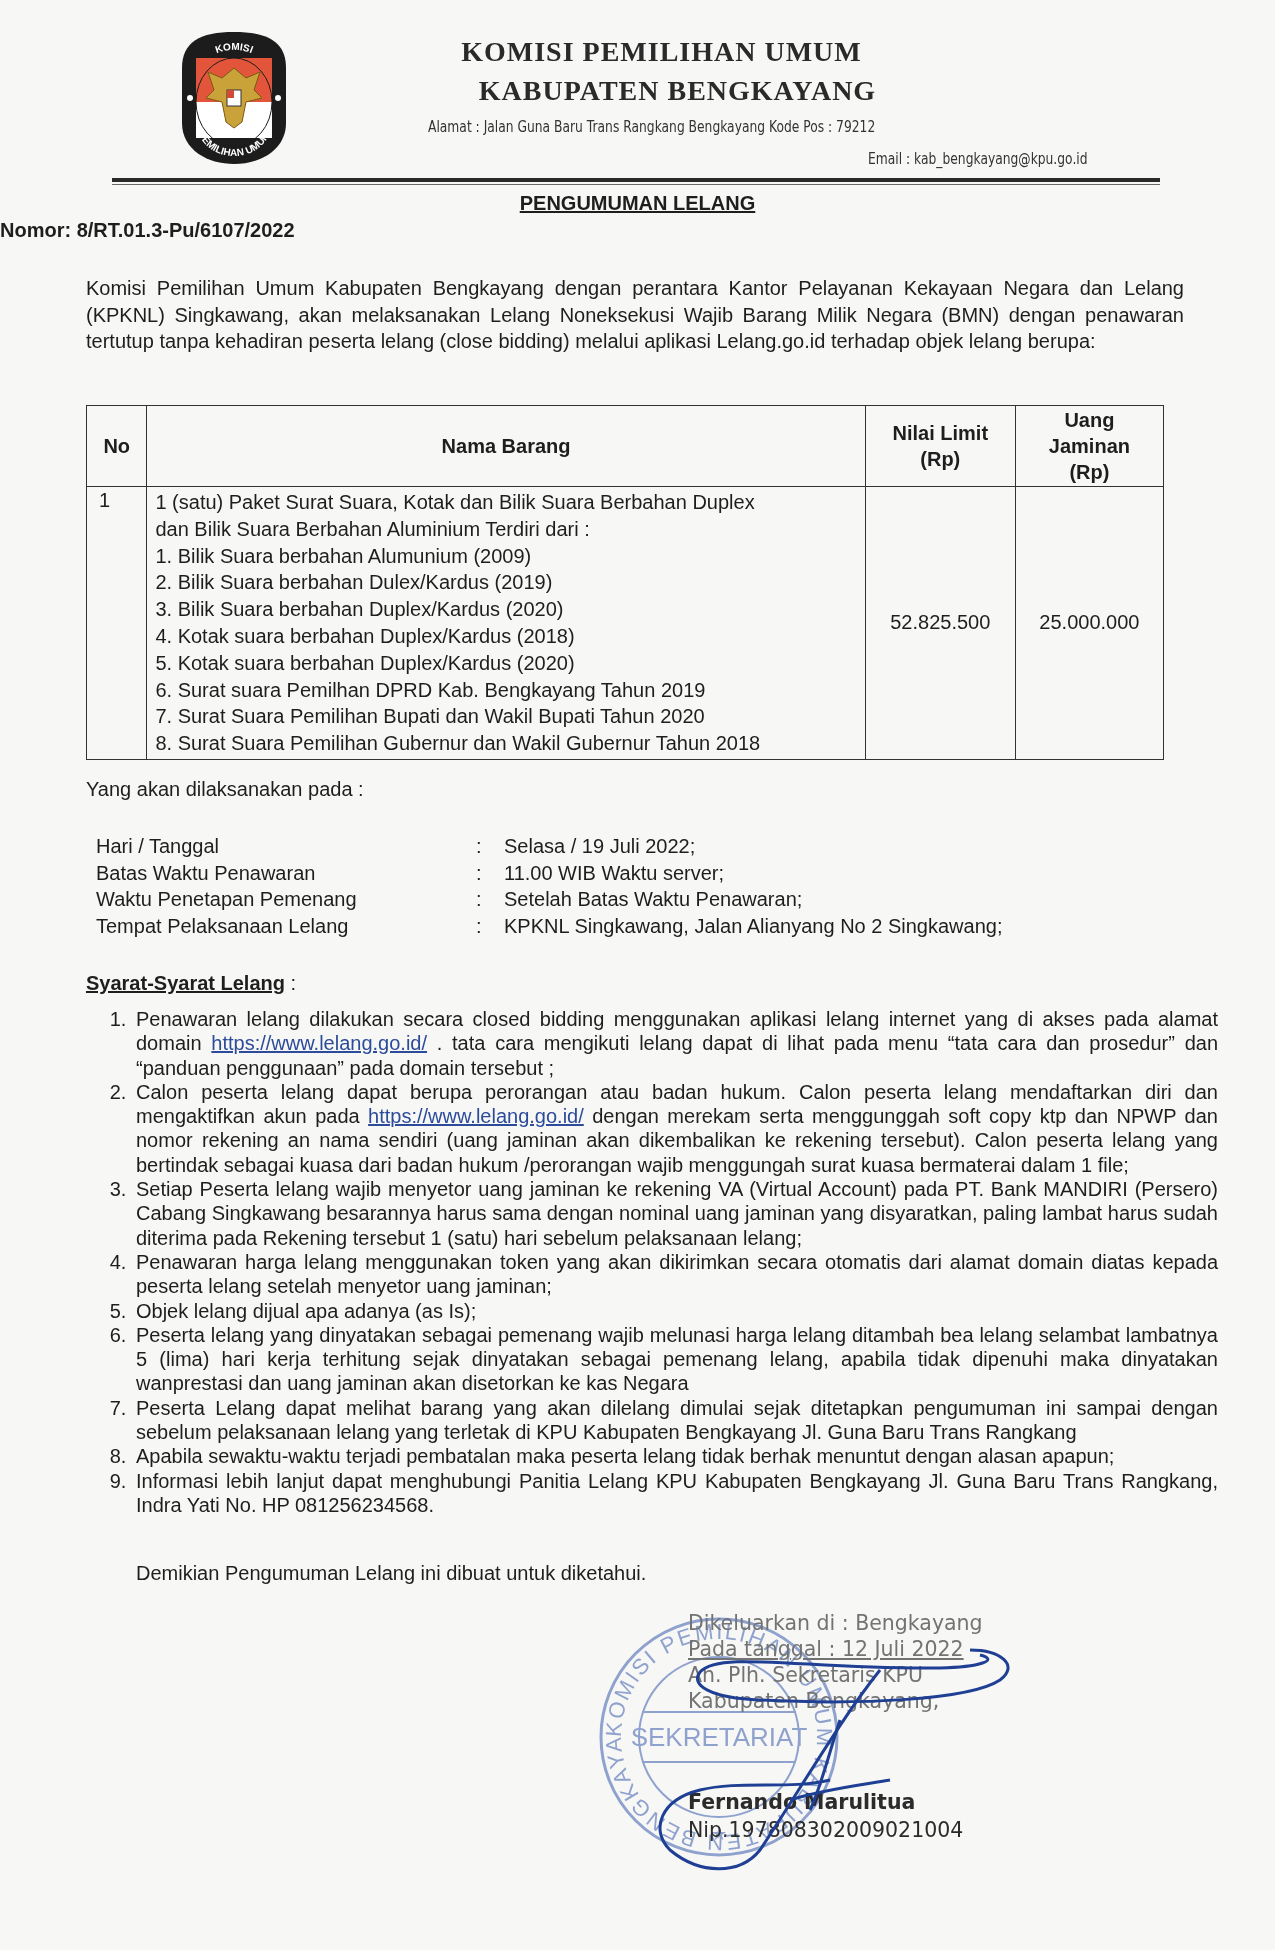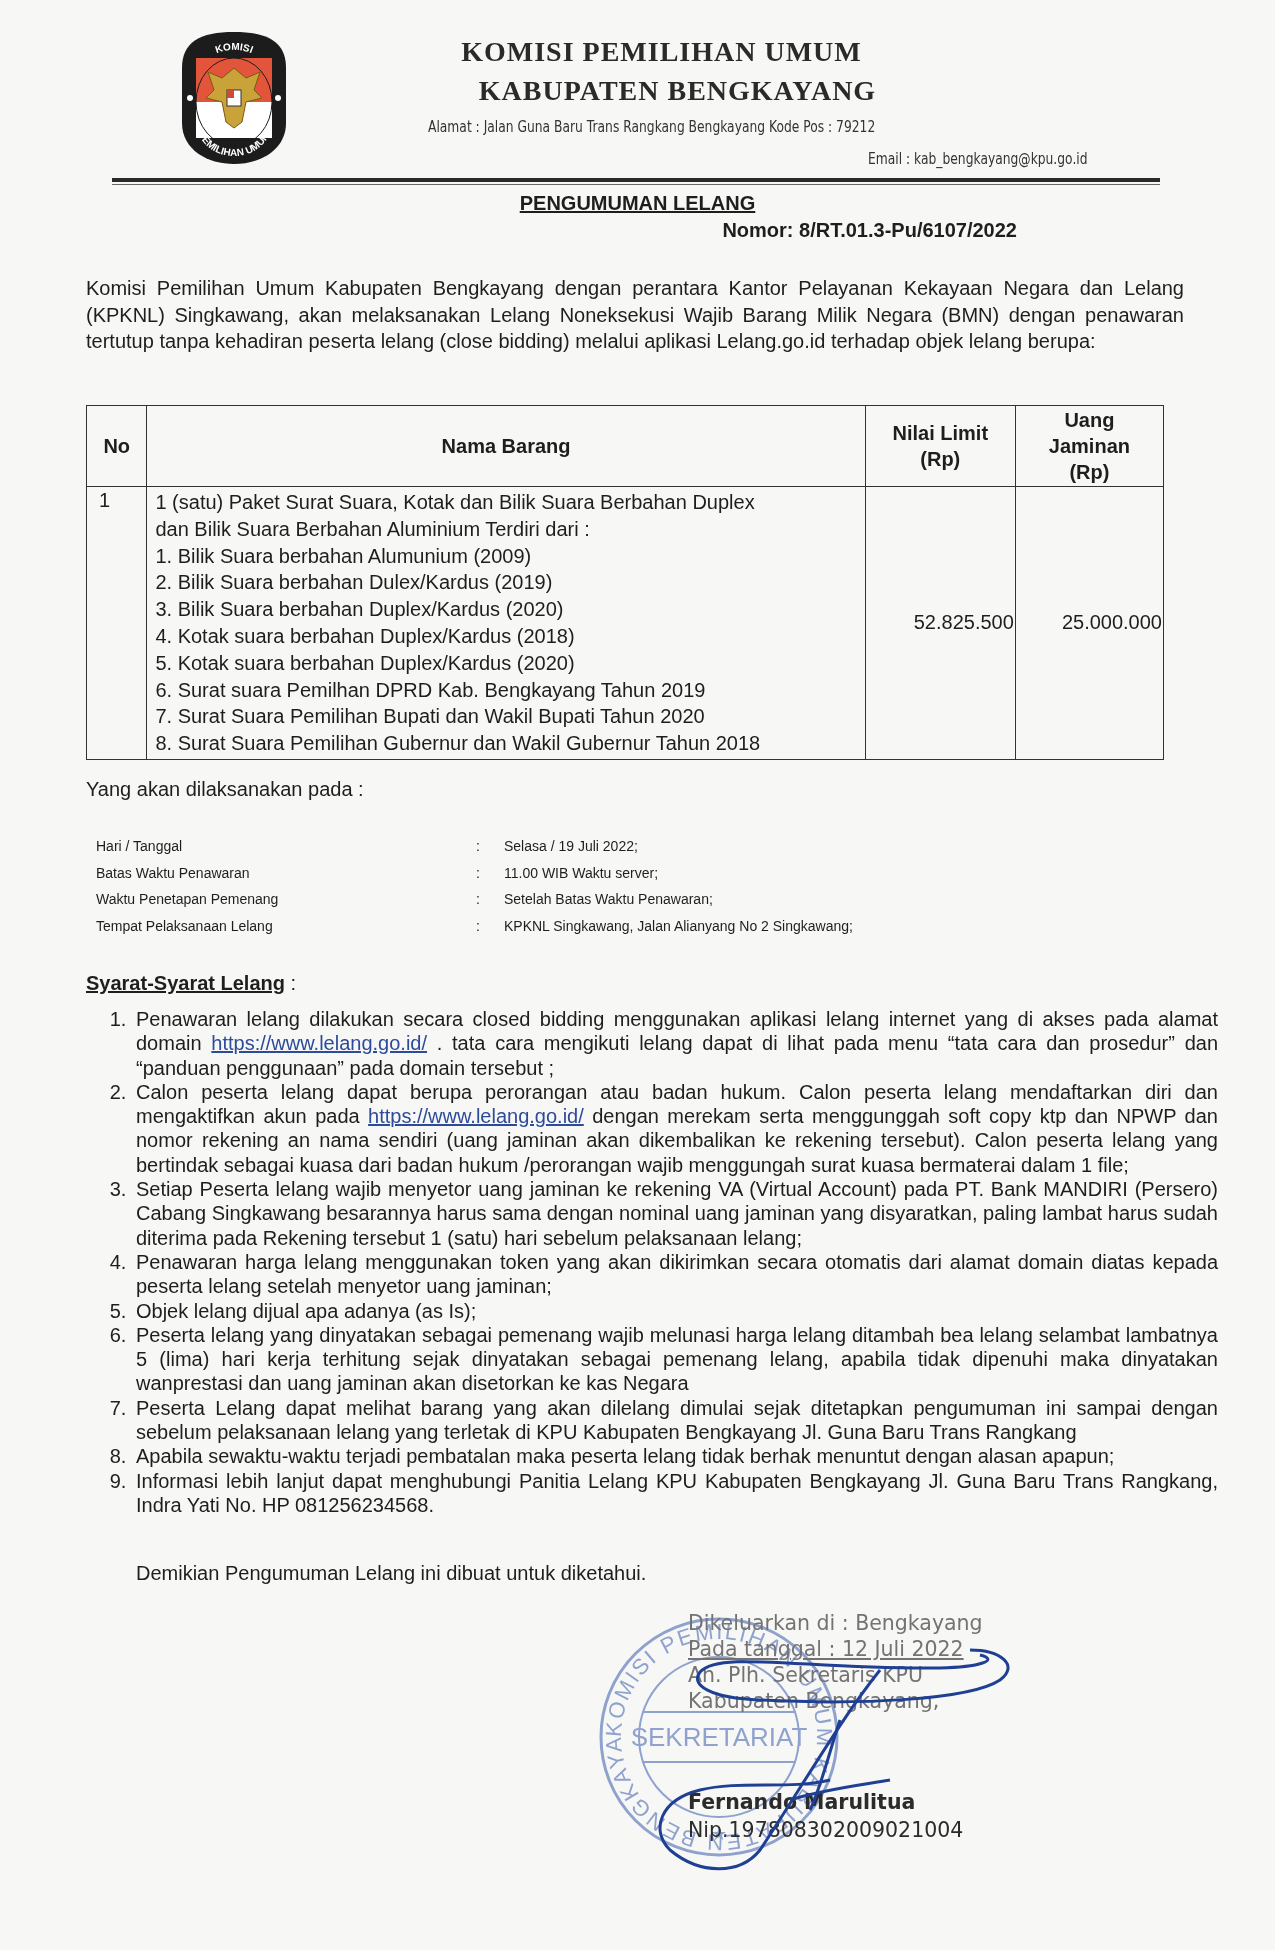--- a/index.html
+++ b/index.html
@@ -13,38 +13,38 @@
   .kop-title { left: 0; width: 1275px; text-align: center; font-family: "Liberation Serif", serif; font-weight: bold; color: #2a2a2a; letter-spacing: 1px; }
   .kop1 { top: 36px; font-size: 28px; padding-left: 48px; box-sizing: border-box; }
   .kop2 { top: 75px; font-size: 28px; padding-left: 80px; box-sizing: border-box; }
   .alamat { left: 428px; top: 118px; font-size: 15px; font-family: "DejaVu Sans", sans-serif; transform: scaleX(0.82); transform-origin: left; color: #333; }
   .email { left: 868px; top: 150px; font-size: 15px; font-family: "DejaVu Sans", sans-serif; transform: scaleX(0.82); transform-origin: left; color: #333; }
   .rule1 { left: 112px; top: 178px; width: 1048px; height: 4px; background: #2b2b2b; }
   .rule2 { left: 112px; top: 184px; width: 1048px; height: 1px; background: #6a6a6a; }
 
   .ann-title { left: 0; width: 1275px; top: 192px; text-align: center; font-weight: bold; font-size: 20px; }
   .ann-title span { text-decoration: underline; }
-  .ann-no { left: 0; width: 1017px; top: 219px; text-align: right; font-weight: bold; font-size: 20px; }
+  .ann-no { left: 0; width: 1017px; top: 219px; text-align: left; font-weight: bold; font-size: 20px; }
 
   .intro { left: 86px; top: 275px; width: 1098px; font-size: 20px; line-height: 26.5px; text-align: justify; }
 
   
   table.items { position: absolute; left: 86px; top: 405px; width: 1078px; border-collapse: collapse; font-size: 20px; }
   table.items th, table.items td { border: 1.5px solid #333; vertical-align: top; }
   table.items th { font-weight: bold; height: 78px; vertical-align: middle; text-align: center; line-height: 26px; }
   .c-no { width: 58px; }
   .c-nama { width: 726px; }
   .c-nilai { width: 148px; margin-left: 7px; }
   .c-uang { width: 146px; }
   td.no-cell { padding: 2px 0 0 12px; }
   td.nama-cell { padding: 2px 6px 2px 8px; line-height: 26.8px; }
-  td.val-cell { vertical-align: middle !important; text-align: right; }
+  td.val-cell { vertical-align: middle !important; text-align: center; }
 
   .yang { left: 86px; top: 778px; font-size: 20px; }
-  .sched { left: 96px; top: 833px; font-size: 14px; line-height: 26.5px; }
+  .sched { left: 96px; top: 833px; font-size: 20px; line-height: 26.5px; }
   .sched-row { display: flex; }
   .sched-label { width: 380px; }
   .sched-colon { width: 28px; }
 
   .syarat-title { left: 86px; top: 972px; font-size: 20px; font-weight: bold; }
   .syarat-title span.t { text-decoration: underline; }
   ol.syarat { position: absolute; left: 96px; top: 1007px; width: 1086px; margin: 0; padding-left: 36px; font-size: 20px; line-height: 24.3px; text-align: justify; }
   ol.syarat li { padding-left: 4px; }
   a.link { color: #2c4b9a; text-decoration: underline; }
 

